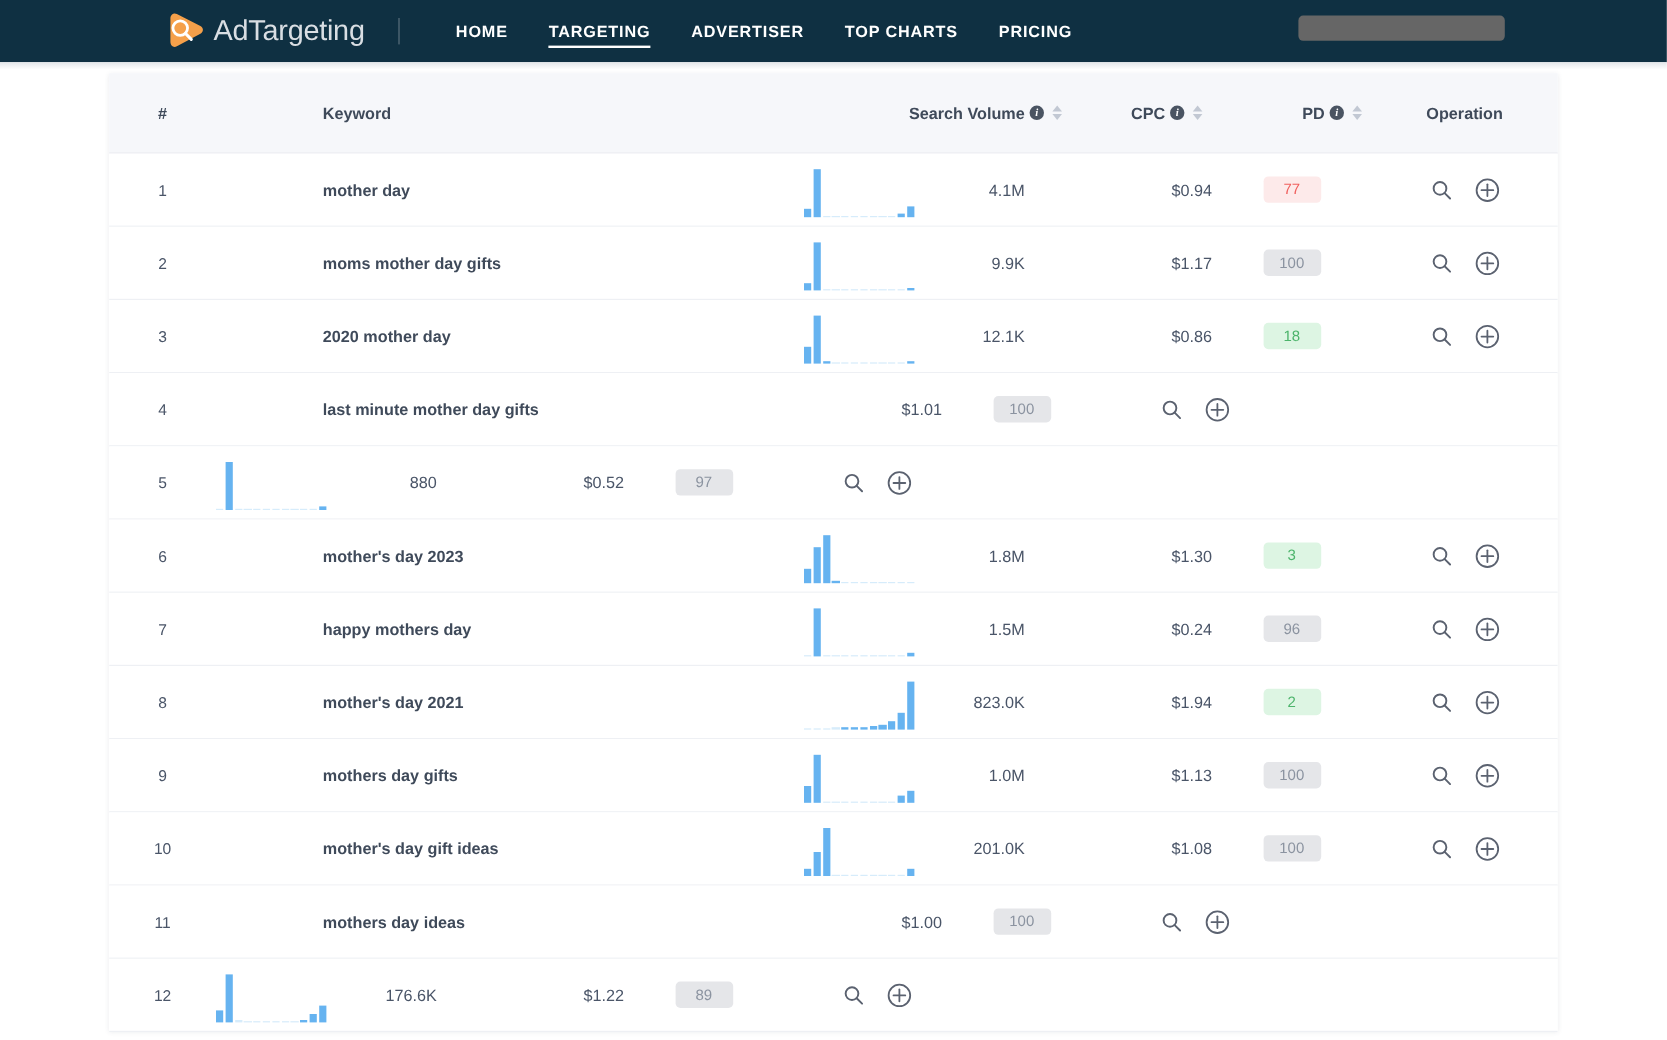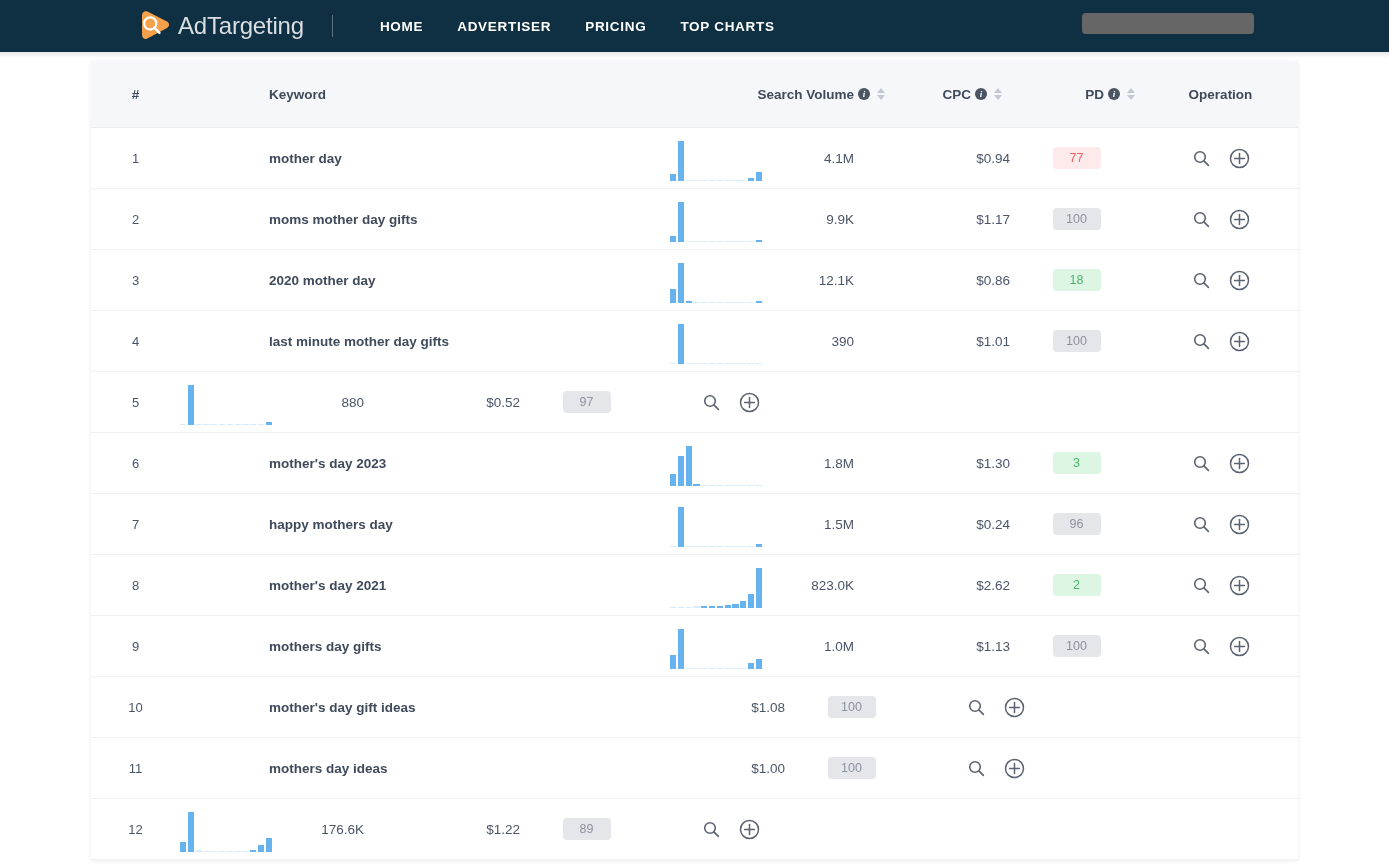--- a/index.html
+++ b/index.html
@@ -204,23 +204,24 @@
         <line x1="17.6" y1="19.9" x2="22.4" y2="24.8" stroke="#ffffff" stroke-width="2.6" stroke-linecap="round"></line>
       </svg>
     </div>
     <div class="brand-name">AdTargeting</div>
   </div>
 
   <div class="nav-divider"></div>
 
   <nav class="nav-links">
     <div class="nav-link">HOME</div>
+    <div class="nav-link active">TARGETING</div>
     <div class="nav-link">ADVERTISER</div>
+    <div class="nav-link">TOP CHARTS</div>
     <div class="nav-link">PRICING</div>
-    <div class="nav-link">TOP CHARTS</div>
   </nav>
 
   <input class="nav-search" type="text" placeholder="" style="">
 </div>
 
 <div class="page-bg"></div>
 <div class="page-shade"></div>
 
 <div class="table-card">
 
@@ -371,37 +372,20 @@
                 <line x1="10.5" y1="5.6" x2="10.5" y2="15.4" stroke="#5b6270" stroke-width="1.5" stroke-linecap="round"></line>
                 <line x1="5.6" y1="10.5" x2="15.4" y2="10.5" stroke="#5b6270" stroke-width="1.5" stroke-linecap="round"></line>
               </svg>
             </span>
           </div>
         </div>
       </div>
       <div class="t-row t-body-row">
         <div class="c-num cell-num">4</div>
         <div class="c-keyword cell-keyword">last minute mother day gifts</div>
-        <div class="c-vol">
-          <div class="spark">
-            <span style="height: 1px; background: rgb(214, 236, 251);"></span>
-            <span style="height: 40px;"></span>
-            <span style="height: 1px; background: rgb(214, 236, 251);"></span>
-            <span style="height: 1px; background: rgb(214, 236, 251);"></span>
-            <span style="height: 1px; background: rgb(214, 236, 251);"></span>
-            <span style="height: 1px; background: rgb(214, 236, 251);"></span>
-            <span style="height: 1px; background: rgb(214, 236, 251);"></span>
-            <span style="height: 1px; background: rgb(214, 236, 251);"></span>
-            <span style="height: 1px; background: rgb(214, 236, 251);"></span>
-            <span style="height: 1px; background: rgb(214, 236, 251);"></span>
-            <span style="height: 1px; background: rgb(214, 236, 251);"></span>
-            <span style="height: 1px; background: rgb(214, 236, 251);"></span>
-          </div>
-          <div class="cell-vol-text">390</div>
-        </div>
         <div class="c-cpc cell-cpc">$1.01</div>
         <div class="c-pd"><span class="badge gray">100</span></div>
         <div class="c-op">
           <div class="op-icons">
             <span class="op-btn">
               <svg width="19" height="19" viewBox="0 0 19 19">
                 <circle cx="8" cy="8" r="5.3" fill="none" stroke="#5b6270" stroke-width="1.6"></circle>
                 <line x1="11.9" y1="11.9" x2="16.4" y2="16.4" stroke="#5b6270" stroke-width="1.6" stroke-linecap="round"></line>
               </svg>
             </span>
@@ -547,21 +531,21 @@
             <span style="height: 2px;"></span>
             <span style="height: 2px;"></span>
             <span style="height: 3px;"></span>
             <span style="height: 4px;"></span>
             <span style="height: 7px;"></span>
             <span style="height: 14px;"></span>
             <span style="height: 40px;"></span>
           </div>
           <div class="cell-vol-text">823.0K</div>
         </div>
-        <div class="c-cpc cell-cpc">$2.62</div>
+        <div class="c-cpc cell-cpc">$1.94</div>
         <div class="c-pd"><span class="badge green">2</span></div>
         <div class="c-op">
           <div class="op-icons">
             <span class="op-btn">
               <svg width="19" height="19" viewBox="0 0 19 19">
                 <circle cx="8" cy="8" r="5.3" fill="none" stroke="#5b6270" stroke-width="1.6"></circle>
                 <line x1="11.9" y1="11.9" x2="16.4" y2="16.4" stroke="#5b6270" stroke-width="1.6" stroke-linecap="round"></line>
               </svg>
             </span>
             <span class="op-btn">
@@ -610,20 +594,37 @@
                 <line x1="10.5" y1="5.6" x2="10.5" y2="15.4" stroke="#5b6270" stroke-width="1.5" stroke-linecap="round"></line>
                 <line x1="5.6" y1="10.5" x2="15.4" y2="10.5" stroke="#5b6270" stroke-width="1.5" stroke-linecap="round"></line>
               </svg>
             </span>
           </div>
         </div>
       </div>
       <div class="t-row t-body-row">
         <div class="c-num cell-num">10</div>
         <div class="c-keyword cell-keyword">mother's day gift ideas</div>
+        <div class="c-vol">
+          <div class="spark">
+            <span style="height: 6px;"></span>
+            <span style="height: 20px;"></span>
+            <span style="height: 40px;"></span>
+            <span style="height: 1px; background: rgb(214, 236, 251);"></span>
+            <span style="height: 1px; background: rgb(214, 236, 251);"></span>
+            <span style="height: 1px; background: rgb(214, 236, 251);"></span>
+            <span style="height: 1px; background: rgb(214, 236, 251);"></span>
+            <span style="height: 1px; background: rgb(214, 236, 251);"></span>
+            <span style="height: 1px; background: rgb(214, 236, 251);"></span>
+            <span style="height: 1px; background: rgb(214, 236, 251);"></span>
+            <span style="height: 1px; background: rgb(214, 236, 251);"></span>
+            <span style="height: 6px;"></span>
+          </div>
+          <div class="cell-vol-text">201.0K</div>
+        </div>
         <div class="c-cpc cell-cpc">$1.08</div>
         <div class="c-pd"><span class="badge gray">100</span></div>
         <div class="c-op">
           <div class="op-icons">
             <span class="op-btn">
               <svg width="19" height="19" viewBox="0 0 19 19">
                 <circle cx="8" cy="8" r="5.3" fill="none" stroke="#5b6270" stroke-width="1.6"></circle>
                 <line x1="11.9" y1="11.9" x2="16.4" y2="16.4" stroke="#5b6270" stroke-width="1.6" stroke-linecap="round"></line>
               </svg>
             </span>

